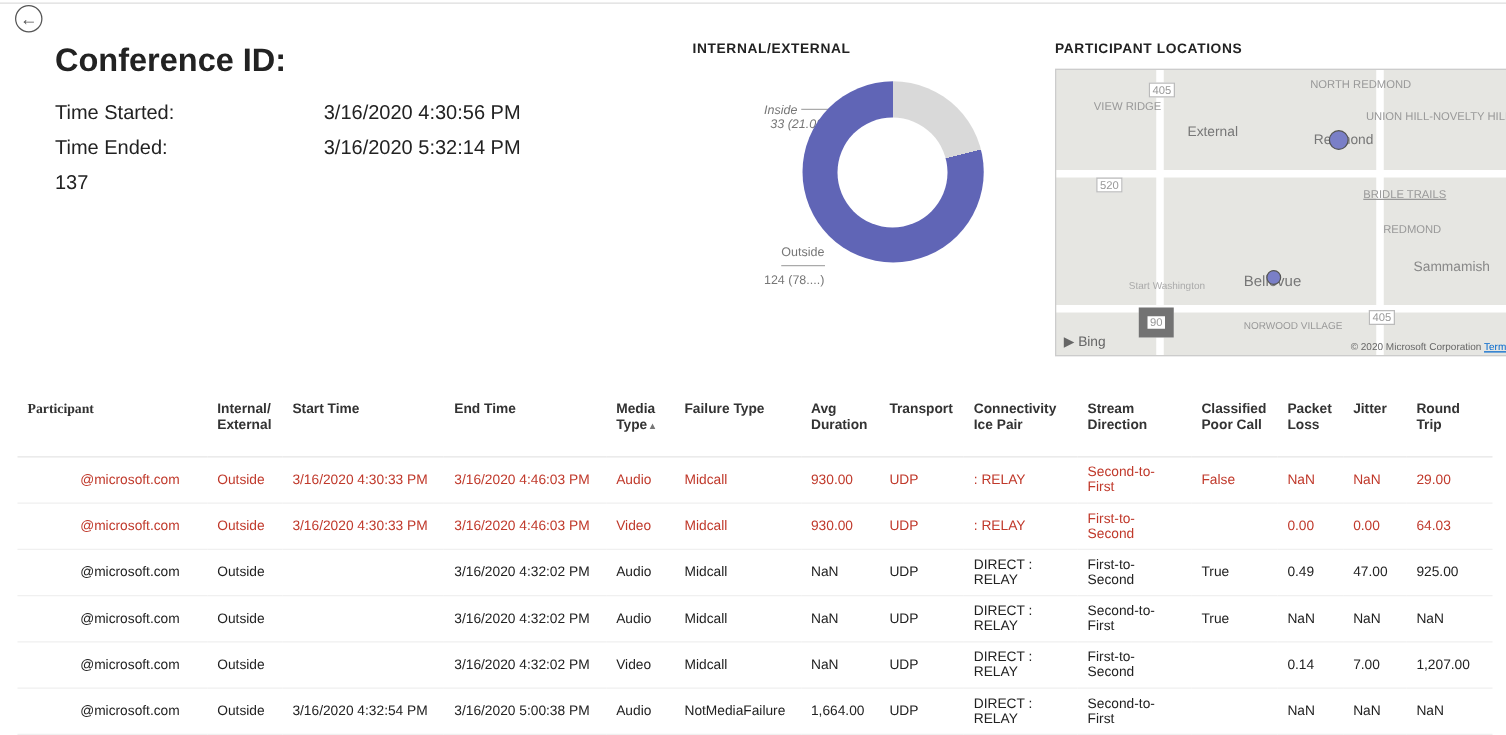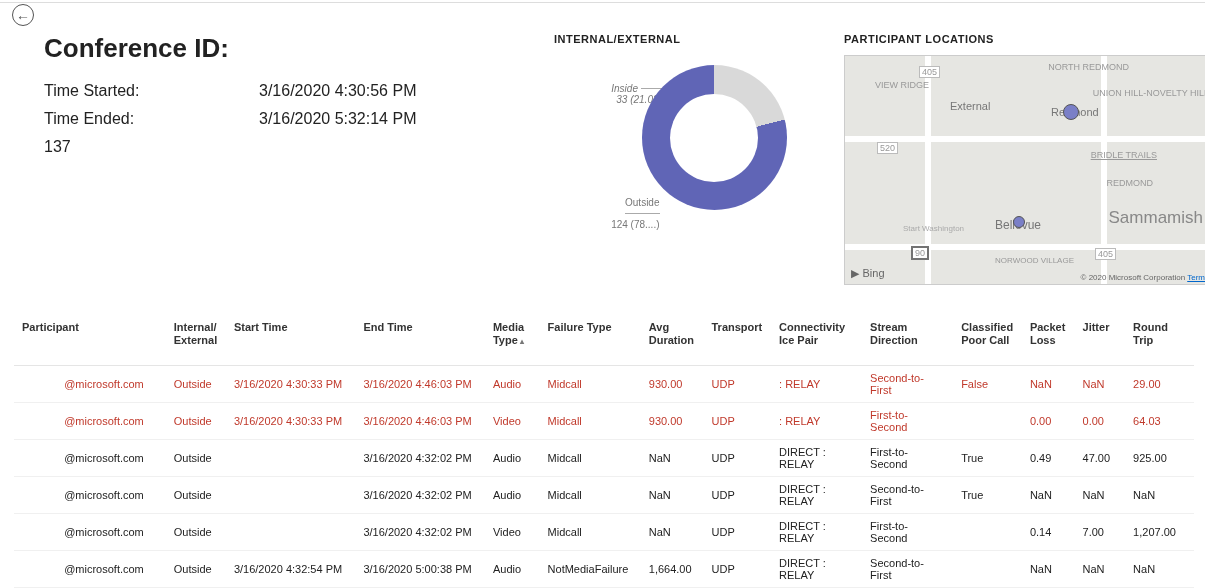--- a/index.html
+++ b/index.html
@@ -89,21 +89,21 @@
     border-bottom: 1px solid #e5e5e5;
     font-size: 11px;
     line-height: 1.2;
   }
   table.data td {
     padding: 6px 8px;
     border-bottom: 1px solid #f0f0f0;
   }
   tr.red td, tr.red td span { color: #c0392b; }
   .sort-asc::after { content: " ▴"; font-size: 8px; color: #777;}
-  .col-participant { width: 150px; }
+  .col-participant { width: 150px; font-family: Liberation Serif, serif; }
   .col-intext { width: 58px; }
   .col-start, .col-end { width: 128px; }
   .col-media { width: 54px; }
   .col-failure { width: 100px; }
   .col-avg { width: 62px; }
   .col-transport { width: 56px; }
   .col-conn { width: 90px; }
   .col-stream { width: 90px; }
   .col-poor { width: 58px; }
   .col-packet { width: 52px; }
@@ -158,24 +158,24 @@
       <div class="road v" style="left:256px;"></div>
       <span class="place" style="top:6px;right:84px;">NORTH REDMOND</span>
       <span class="place" style="top:24px;left:30px;">VIEW RIDGE</span>
       <span class="place" style="top:44px;left:105px;font-size:11px;color:#777;">External</span>
       <span class="place" style="top:50px;left:206px;font-size:11px;color:#777;">Redmond</span>
       <span class="place" style="top:32px;right:4px;">UNION HILL-NOVELTY HILL</span>
       <span class="place" style="top:86px;left:32px;font-size:9px;border:1px solid #bbb;padding:0 2px;background:#fff;">520</span>
       <span class="place" style="top:94px;right:56px;text-decoration:underline;">BRIDLE TRAILS</span>
       <span class="place" style="top:122px;right:60px;">REDMOND</span>
       <span class="place" style="top:162px;left:150px;font-size:12px;color:#777;">Bellevue</span>
-      <span class="place" style="top:152px;right:10px;font-size:17px;color:#888;">Sammamish</span>
+      <span class="place" style="top:152px;right:21px;font-size:11px;color:#888;">Sammamish</span>
       <span class="place" style="top:168px;left:58px;font-size:8px;color:#aaa;">Start Washington</span>
       <span class="place" style="top:200px;left:150px;font-size:8px;">NORWOOD VILLAGE</span>
-      <span class="place" style="top:190px;left:66px;font-size:9px;border:2px solid #737373;padding:0 2px;background:#fff;">90</span>
+      <span class="place" style="top:190px;left:66px;font-size:9px;border:7px solid #737373;padding:0 2px;background:#fff;">90</span>
       <span class="place" style="top:192px;left:250px;font-size:9px;border:1px solid #bbb;padding:0 2px;background:#fff;">405</span>
       <span class="place" style="top:10px;left:74px;font-size:9px;border:1px solid #bbb;padding:0 2px;background:#fff;">405</span>
 
       <div class="map-pin" style="top:48px;left:218px;width:16px;height:16px;"></div>
       <div class="map-pin" style="top:160px;left:168px;"></div>
 
       <div class="bing-logo">▶ <span>Bing</span></div>
       <div class="map-attr">
         <span>© 2020 Microsoft Corporation</span>
         <a href="#">Terms</a>

